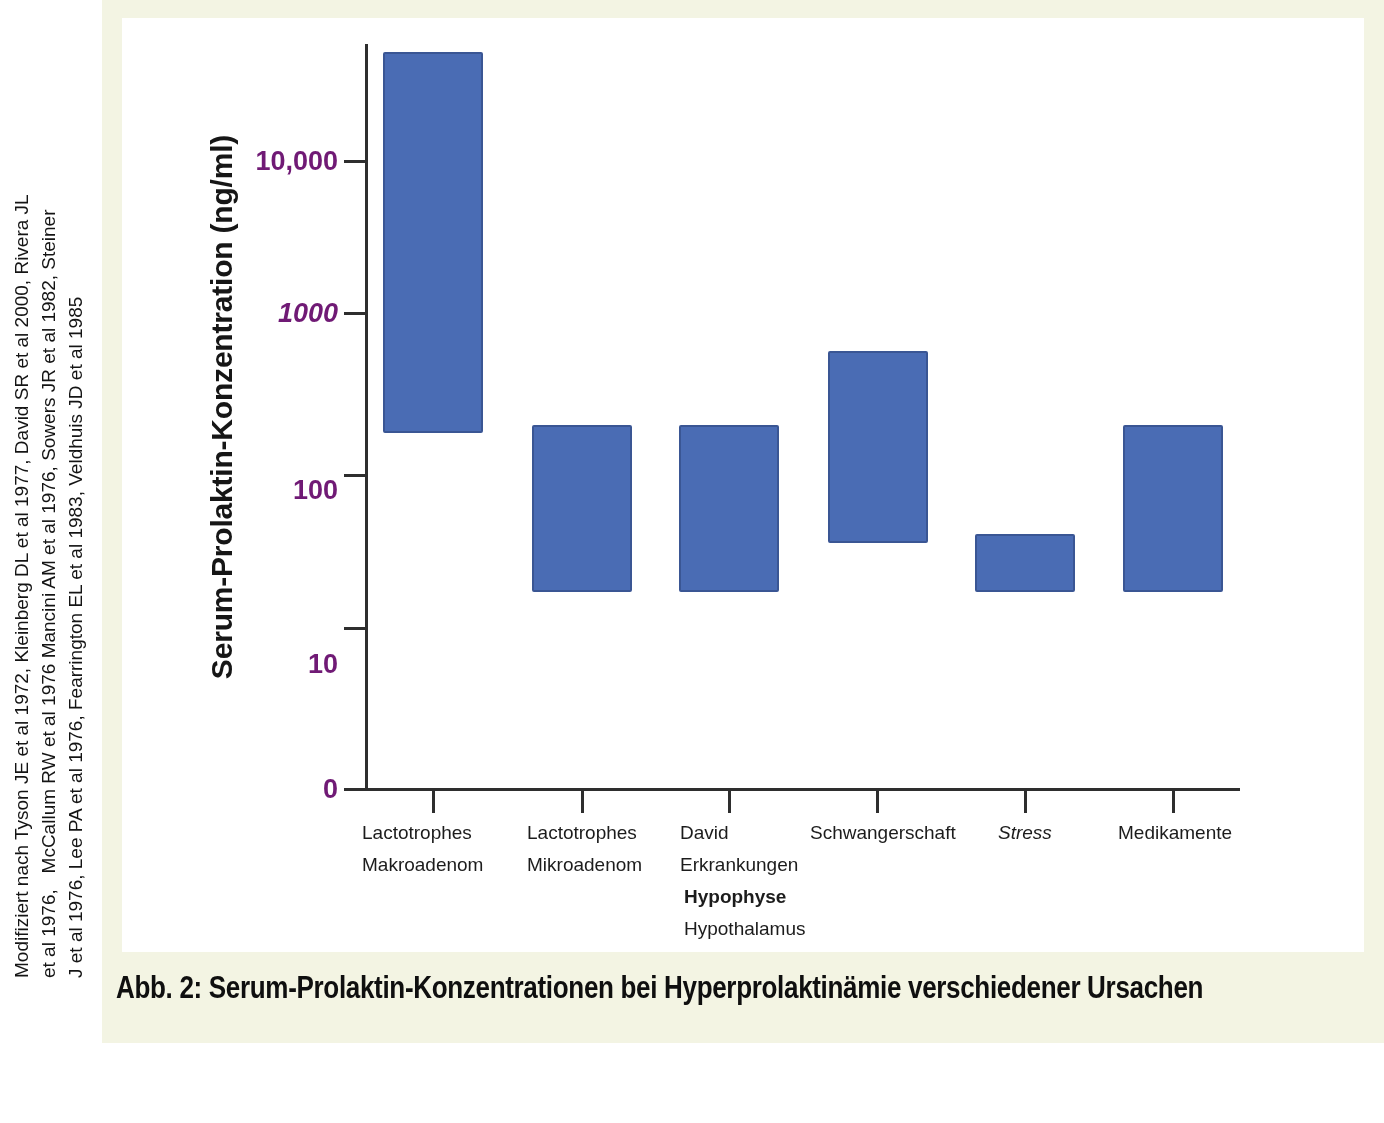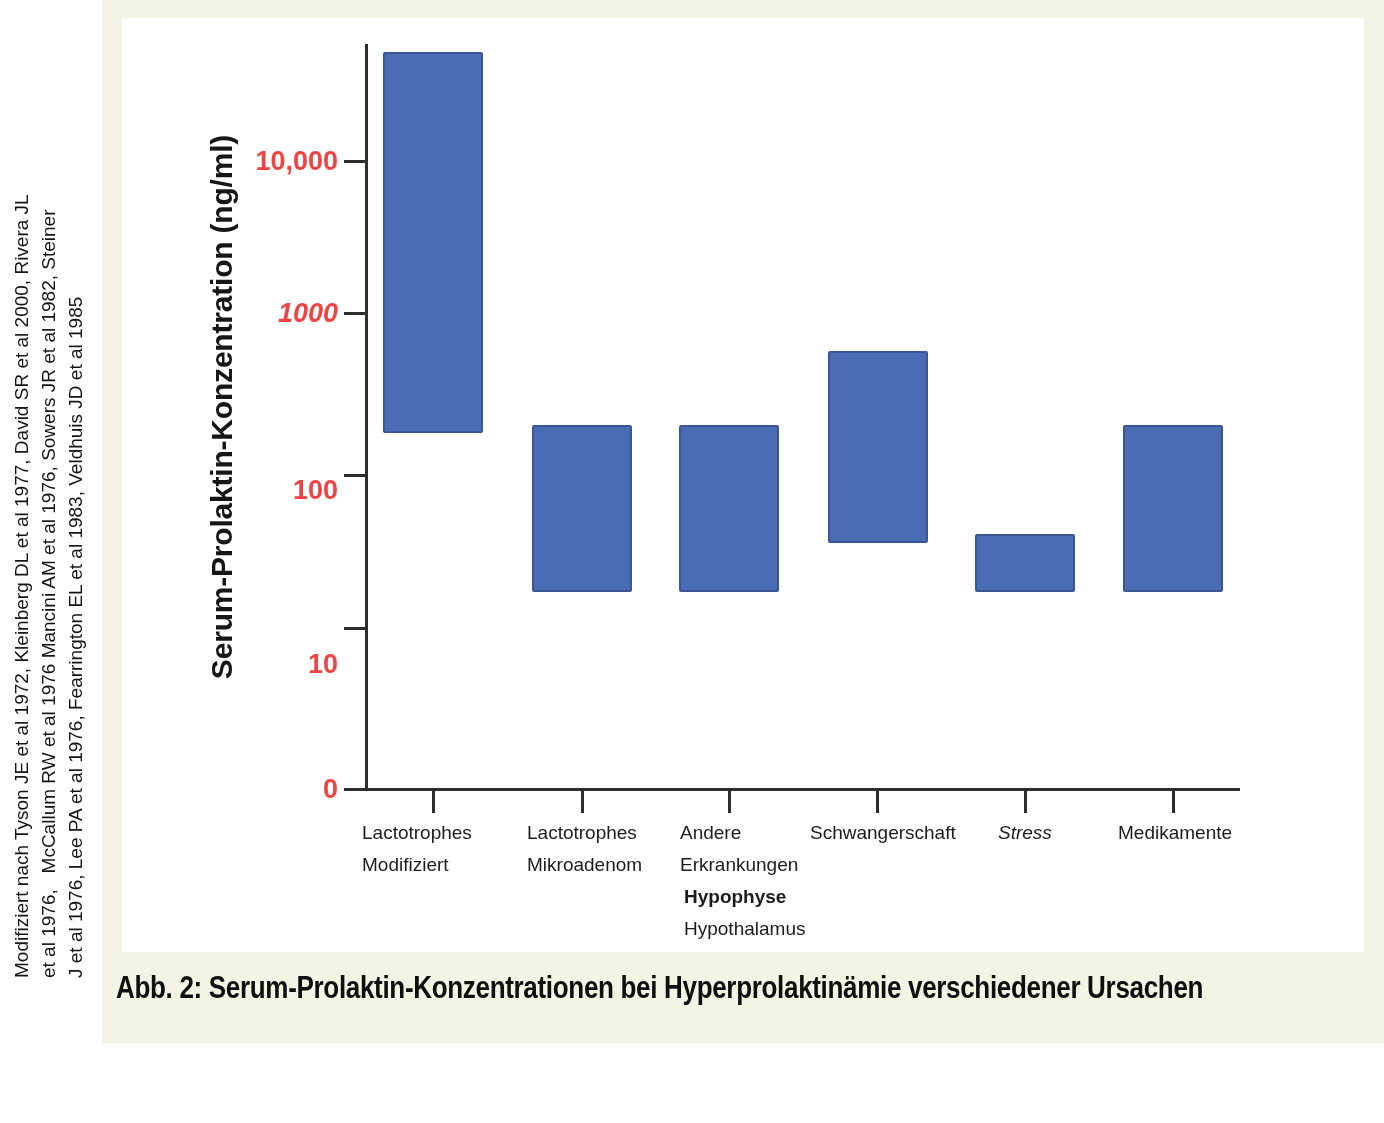--- a/index.html
+++ b/index.html
@@ -16,21 +16,21 @@
   }
   .chart-panel {
     position:absolute; left:122px; top:18px; width:1242px; height:934px;
     background:#ffffff;
   }
   #stage { position:absolute; left:0; top:0; width:1384px; height:1123px; pointer-events:none; }
   .axis-line { position:absolute; background:#2e2e2e; }
   .tick-mark { position:absolute; background:#2e2e2e; }
   .y-tick-label {
     position:absolute; width:156px; text-align:right;
-    font-size:27px; font-weight:bold; color:#ef4444; line-height:32px;
+    font-size:27px; font-weight:bold; color:#701a75; line-height:32px;
   }
   .range-bar {
     position:absolute; background:#4a6cb4; border:2px solid #3a5694;
     border-radius:2px; box-sizing:border-box;
   }
   .x-label {
     position:absolute; font-size:19px; line-height:32px; color:#1c1c1c;
     white-space:nowrap;
   }
   .y-axis-title {
@@ -81,30 +81,30 @@
     <div class="y-tick-label" style="left: 182px; top: 773px;">0</div>
     <div class="range-bar" style="left: 383px; top: 52.0704px; width: 100px; height: 380.484px; background: rgb(74, 108, 180); border-color: rgb(58, 86, 148);"></div>
     <div class="range-bar" style="left: 532px; top: 425.43px; width: 100px; height: 166.689px; background: rgb(74, 108, 180); border-color: rgb(58, 86, 148);"></div>
     <div class="range-bar" style="left: 679px; top: 425.43px; width: 100px; height: 166.689px; background: rgb(74, 108, 180); border-color: rgb(58, 86, 148);"></div>
     <div class="range-bar" style="left: 828px; top: 351.142px; width: 100px; height: 192.147px; background: rgb(74, 108, 180); border-color: rgb(58, 86, 148);"></div>
     <div class="range-bar" style="left: 975px; top: 534.259px; width: 100px; height: 57.8598px; background: rgb(74, 108, 180); border-color: rgb(58, 86, 148);"></div>
     <div class="range-bar" style="left: 1123px; top: 425.43px; width: 100px; height: 166.689px; background: rgb(74, 108, 180); border-color: rgb(58, 86, 148);"></div>
     <div class="tick-mark" style="left: 432px; top: 788px; width: 3px; height: 25px; background: rgb(46, 46, 46);"></div>
     <div class="x-label" style="left: 362px; top: 817px;">
       <div>Lactotrophes</div>
-      <div>Modifiziert</div>
+      <div>Makroadenom</div>
     </div>
     <div class="tick-mark" style="left: 581px; top: 788px; width: 3px; height: 25px; background: rgb(46, 46, 46);"></div>
     <div class="x-label" style="left: 527px; top: 817px;">
       <div>Lactotrophes</div>
       <div>Mikroadenom</div>
     </div>
     <div class="tick-mark" style="left: 728px; top: 788px; width: 3px; height: 25px; background: rgb(46, 46, 46);"></div>
     <div class="x-label" style="left: 680px; top: 817px;">
-      <div>Andere</div>
+      <div>David</div>
       <div>Erkrankungen</div>
       <div style="padding-left: 4px; font-weight: bold;">Hypophyse</div>
       <div style="padding-left: 4px;">Hypothalamus</div>
     </div>
     <div class="tick-mark" style="left: 876px; top: 788px; width: 3px; height: 25px; background: rgb(46, 46, 46);"></div>
     <div class="x-label" style="left: 802px; top: 817px; margin-left: 8px;">
       <div>Schwangerschaft</div>
     </div>
     <div class="tick-mark" style="left: 1024px; top: 788px; width: 3px; height: 25px; background: rgb(46, 46, 46);"></div>
     <div class="x-label" style="left: 998px; top: 817px; font-style: italic;">

